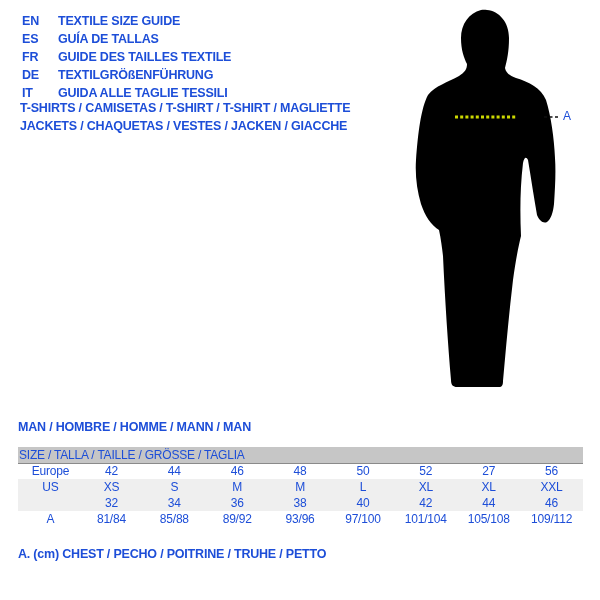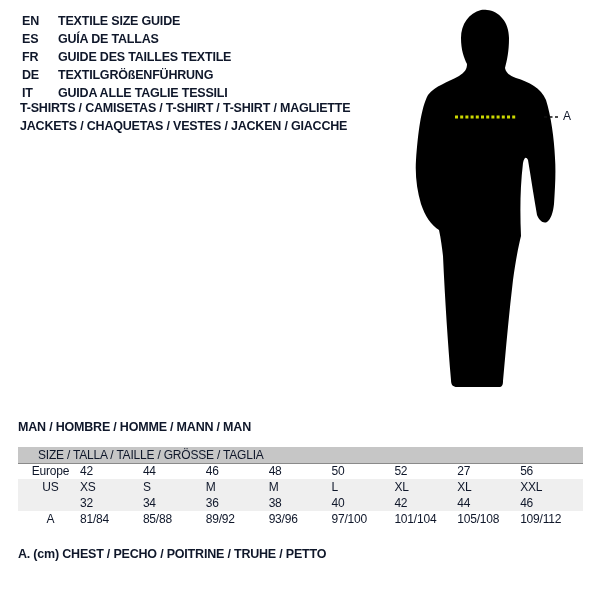--- a/index.html
+++ b/index.html
@@ -3,21 +3,21 @@
 <meta charset="utf-8">
 <style>
   * { margin: 0; padding: 0; box-sizing: border-box; }
   html, body { background: #ffffff; }
   .page {
     position: relative;
     width: 600px;
     height: 600px;
     background: #ffffff;
     font-family: "Liberation Sans", sans-serif;
-    color: #0f172a;
+    color: #1d4ed8;
     overflow: hidden;
   }
 
   
   .lang-list {
     position: absolute;
     left: 22px;
     top: 12px;
   }
   .lang-row {
@@ -82,26 +82,27 @@
     border-collapse: collapse;
     table-layout: fixed;
     font-size: 12px;
     letter-spacing: -0.2px;
   }
   table.size-table col.label-col { width: 62px; }
   .size-table .header-row td {
     background: #c6c6c6;
     border-bottom: 1px solid #8a8a8a;
     height: 16px;
-    padding-left: 20px;
+    padding-left: 1px;
     font-weight: 400;
     text-align: left;
   }
   .size-table td {
     height: 16px;
+    text-align: center;
     font-weight: 400;
     vertical-align: middle;
     padding: 0;
   }
   .size-table td.rowlabel {
     text-align: center;
     padding-left: 3px;
   }
   .size-table tr.shaded td { background: #efefef; }
 

